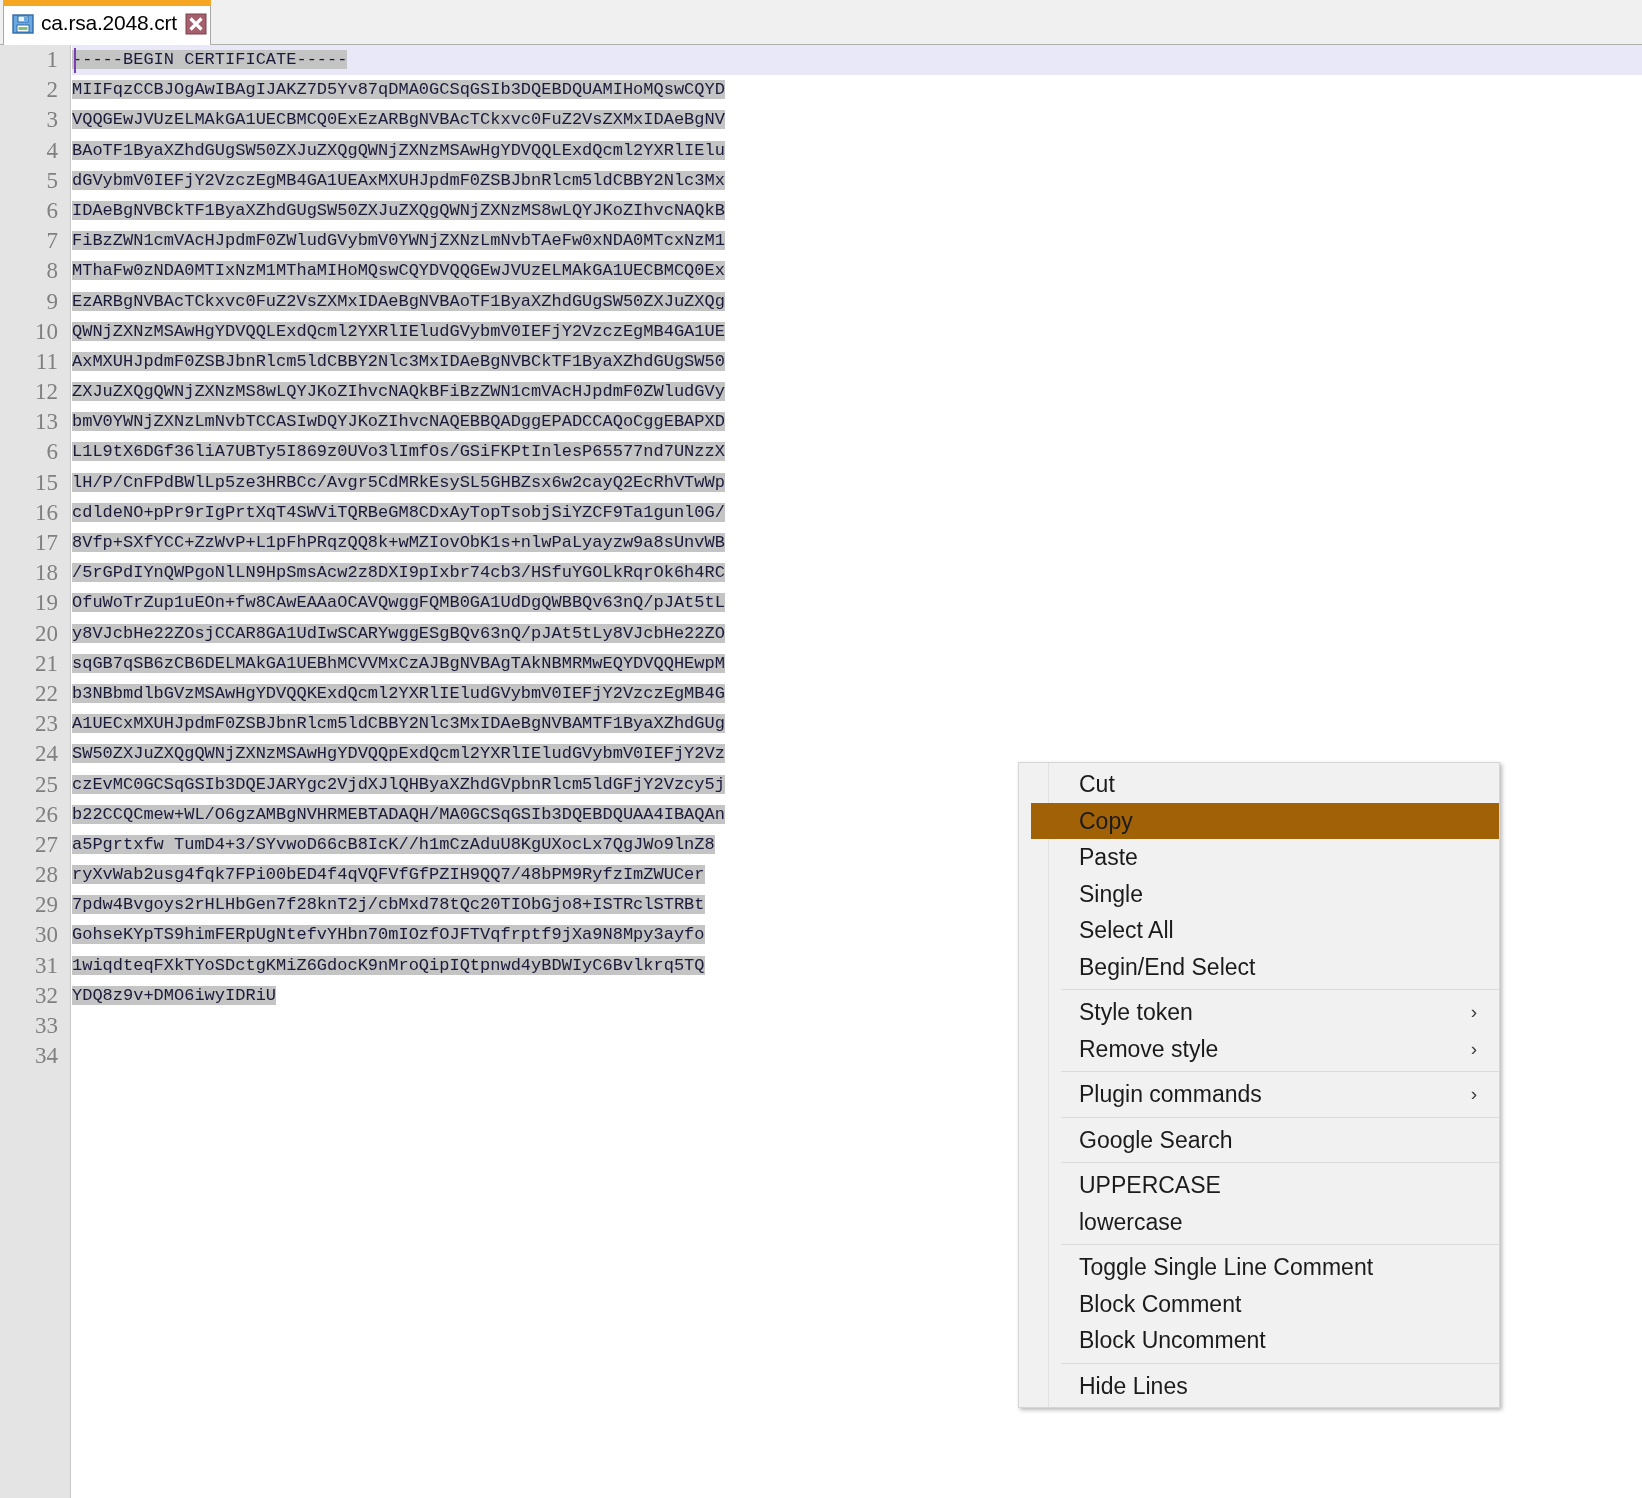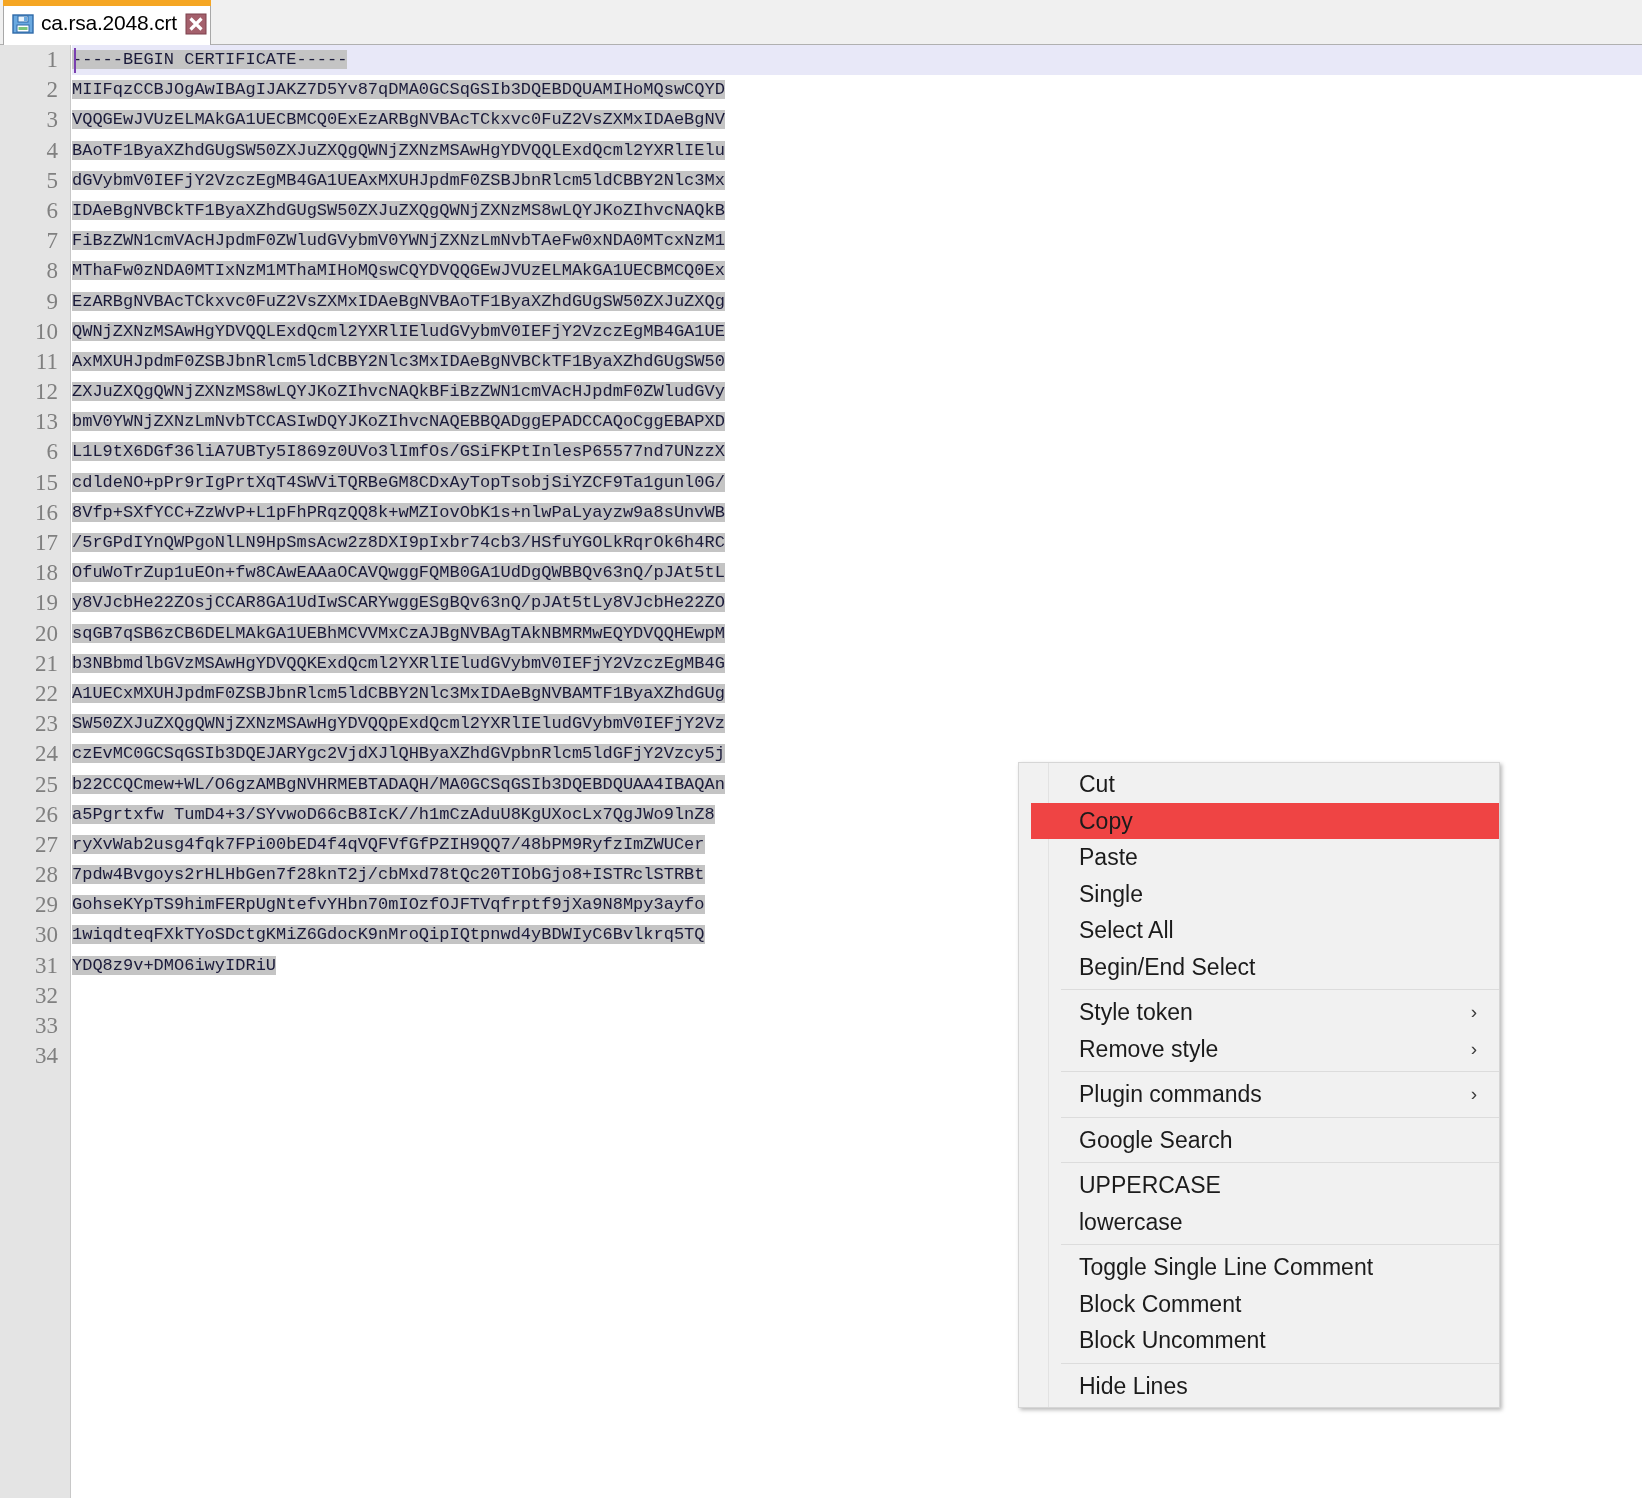--- a/index.html
+++ b/index.html
@@ -132,21 +132,21 @@
     height: 36.5px;
     line-height: 36.5px;
     padding-left: 48px;
     font-size: 23px;
     color: #1b1b1b;
     font-family: "Liberation Sans", sans-serif;
     white-space: nowrap;
     z-index: 2;
   }
   .mi.selected {
-    background: #ef4444;
+    background: #a16207;
   }
   .mi .chev {
     position: absolute;
     right: 22px; top: 0;
     font-size: 19px;
     color: #3b3b3b;
     line-height: 36.5px;
   }
   .msep {
     height: 1px;
@@ -227,20 +227,21 @@
         <div class="codeline"><span class="txt">dGVybmV0IEFjY2VzczEgMB4GA1UEAxMXUHJpdmF0ZSBJbnRlcm5ldCBBY2Nlc3Mx</span></div>
         <div class="codeline"><span class="txt">IDAeBgNVBCkTF1ByaXZhdGUgSW50ZXJuZXQgQWNjZXNzMS8wLQYJKoZIhvcNAQkB</span></div>
         <div class="codeline"><span class="txt">FiBzZWN1cmVAcHJpdmF0ZWludGVybmV0YWNjZXNzLmNvbTAeFw0xNDA0MTcxNzM1</span></div>
         <div class="codeline"><span class="txt">MThaFw0zNDA0MTIxNzM1MThaMIHoMQswCQYDVQQGEwJVUzELMAkGA1UECBMCQ0Ex</span></div>
         <div class="codeline"><span class="txt">EzARBgNVBAcTCkxvc0FuZ2VsZXMxIDAeBgNVBAoTF1ByaXZhdGUgSW50ZXJuZXQg</span></div>
         <div class="codeline"><span class="txt">QWNjZXNzMSAwHgYDVQQLExdQcml2YXRlIEludGVybmV0IEFjY2VzczEgMB4GA1UE</span></div>
         <div class="codeline"><span class="txt">AxMXUHJpdmF0ZSBJbnRlcm5ldCBBY2Nlc3MxIDAeBgNVBCkTF1ByaXZhdGUgSW50</span></div>
         <div class="codeline"><span class="txt">ZXJuZXQgQWNjZXNzMS8wLQYJKoZIhvcNAQkBFiBzZWN1cmVAcHJpdmF0ZWludGVy</span></div>
         <div class="codeline"><span class="txt">bmV0YWNjZXNzLmNvbTCCASIwDQYJKoZIhvcNAQEBBQADggEPADCCAQoCggEBAPXD</span></div>
         <div class="codeline"><span class="txt">L1L9tX6DGf36liA7UBTy5I869z0UVo3lImfOs/GSiFKPtInlesP65577nd7UNzzX</span></div>
+        <div class="codeline"><span class="txt">lH/P/CnFPdBWlLp5ze3HRBCc/Avgr5CdMRkEsySL5GHBZsx6w2cayQ2EcRhVTwWp</span></div>
         <div class="codeline"><span class="txt">cdldeNO+pPr9rIgPrtXqT4SWViTQRBeGM8CDxAyTopTsobjSiYZCF9Ta1gunl0G/</span></div>
         <div class="codeline"><span class="txt">8Vfp+SXfYCC+ZzWvP+L1pFhPRqzQQ8k+wMZIovObK1s+nlwPaLyayzw9a8sUnvWB</span></div>
         <div class="codeline"><span class="txt">/5rGPdIYnQWPgoNlLN9HpSmsAcw2z8DXI9pIxbr74cb3/HSfuYGOLkRqrOk6h4RC</span></div>
         <div class="codeline"><span class="txt">OfuWoTrZup1uEOn+fw8CAwEAAaOCAVQwggFQMB0GA1UdDgQWBBQv63nQ/pJAt5tL</span></div>
         <div class="codeline"><span class="txt">y8VJcbHe22ZOsjCCAR8GA1UdIwSCARYwggESgBQv63nQ/pJAt5tLy8VJcbHe22ZO</span></div>
         <div class="codeline"><span class="txt">sqGB7qSB6zCB6DELMAkGA1UEBhMCVVMxCzAJBgNVBAgTAkNBMRMwEQYDVQQHEwpM</span></div>
         <div class="codeline"><span class="txt">b3NBbmdlbGVzMSAwHgYDVQQKExdQcml2YXRlIEludGVybmV0IEFjY2VzczEgMB4G</span></div>
         <div class="codeline"><span class="txt">A1UECxMXUHJpdmF0ZSBJbnRlcm5ldCBBY2Nlc3MxIDAeBgNVBAMTF1ByaXZhdGUg</span></div>
         <div class="codeline"><span class="txt">SW50ZXJuZXQgQWNjZXNzMSAwHgYDVQQpExdQcml2YXRlIEludGVybmV0IEFjY2Vz</span></div>
         <div class="codeline"><span class="txt">czEvMC0GCSqGSIb3DQEJARYgc2VjdXJlQHByaXZhdGVpbnRlcm5ldGFjY2Vzcy5j</span></div>

